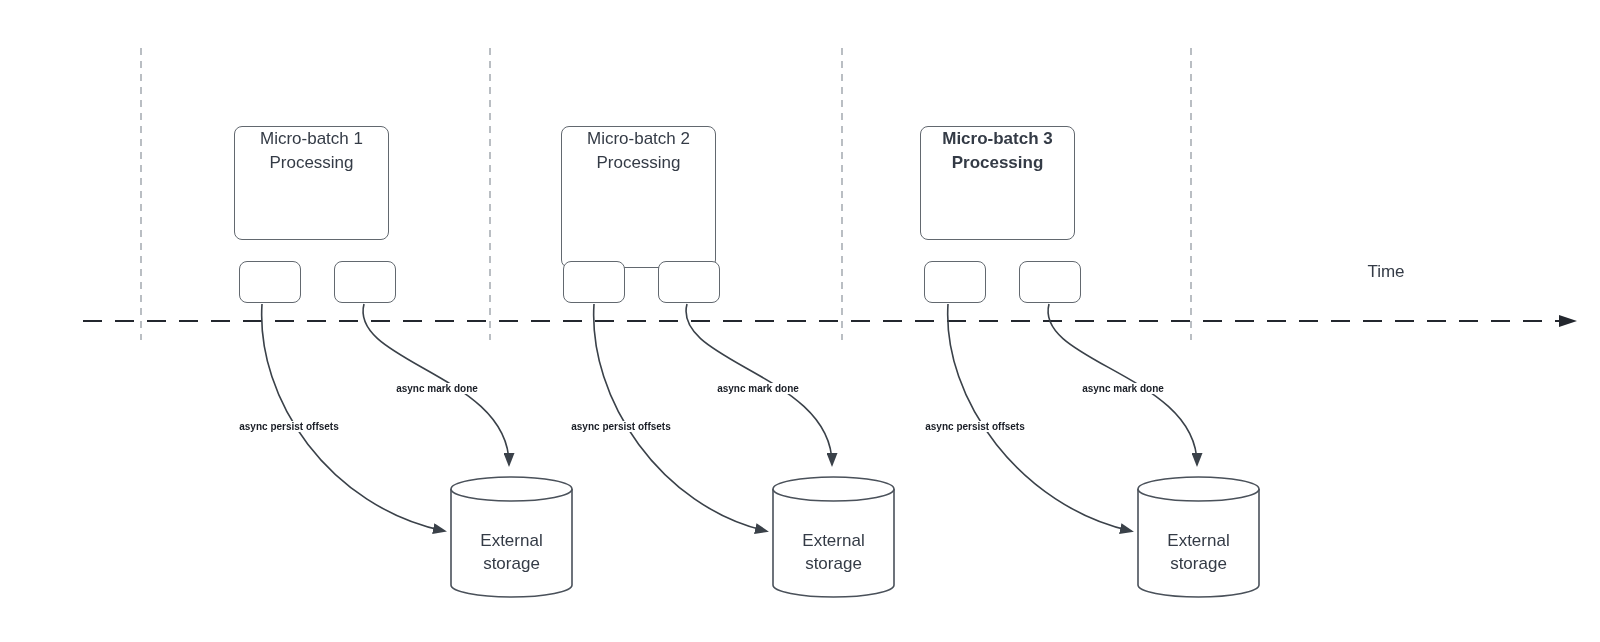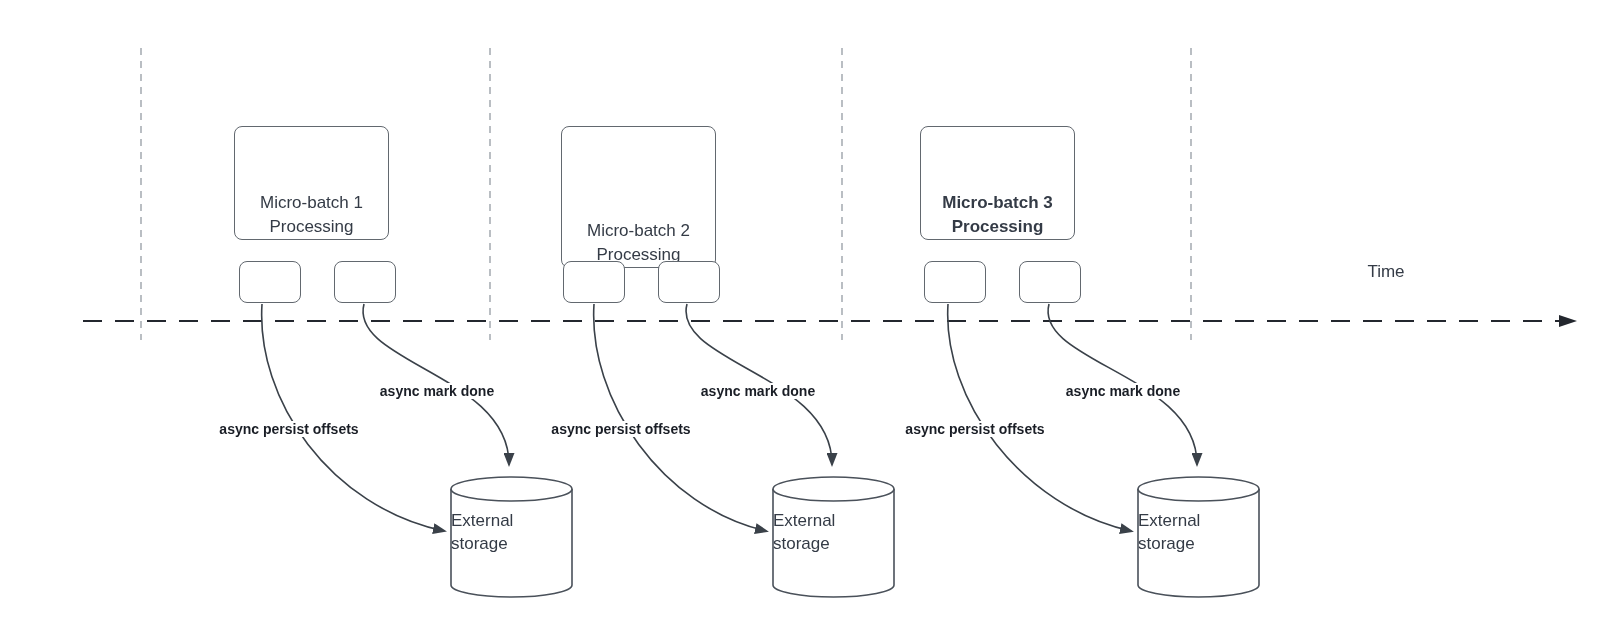--- a/index.html
+++ b/index.html
@@ -24,48 +24,48 @@
   .vline{stroke:var(--gridline);stroke-width:1.6;stroke-dasharray:7 6;fill:none;}
   .timeline{stroke:var(--axis);stroke-width:2.2;stroke-dasharray:19 13;fill:none;}
   .curve{stroke:var(--curve);stroke-width:1.6;fill:none;}
   .cyl{fill:#ffffff;stroke:var(--cyl-stroke);stroke-width:1.6;}
   .box{
     position:absolute;
     border:1.5px solid var(--shape-stroke);
     border-radius:8px;
     background:#ffffff;
     box-sizing:border-box;
-    display:flex;align-items:flex-end;justify-content:center;
+    display:flex;align-items:flex-start;justify-content:center;
     text-align:center;
     color:var(--text);
     font-size:17px;line-height:1.4;
   }
   .chip{
     position:absolute;
     width:62px;height:42px;
     border:1.5px solid var(--shape-stroke);
     border-radius:8px;
     background:#ffffff;
     box-sizing:border-box;
   }
   .flabel{
     position:absolute;
     transform:translateX(-50%);
-    font-size:14px;font-weight:700;
+    font-size:10px;font-weight:700;
     color:var(--label-text);
     background:#ffffff;
     padding:0 3px;
     white-space:nowrap;
   }
   .storage-text{
     position:absolute;
     width:121px;
-    text-align:left;
+    text-align:center;
     color:var(--text);
-    font-size:17px;line-height:1.35;
+    font-size:17px;line-height:1.35;margin-top:20px;
   }
   .time-label{
     position:absolute;
     transform:translateX(-50%);
     font-size:17px;
     color:var(--text);
     white-space:nowrap;
   }
 </style>
 </head>

